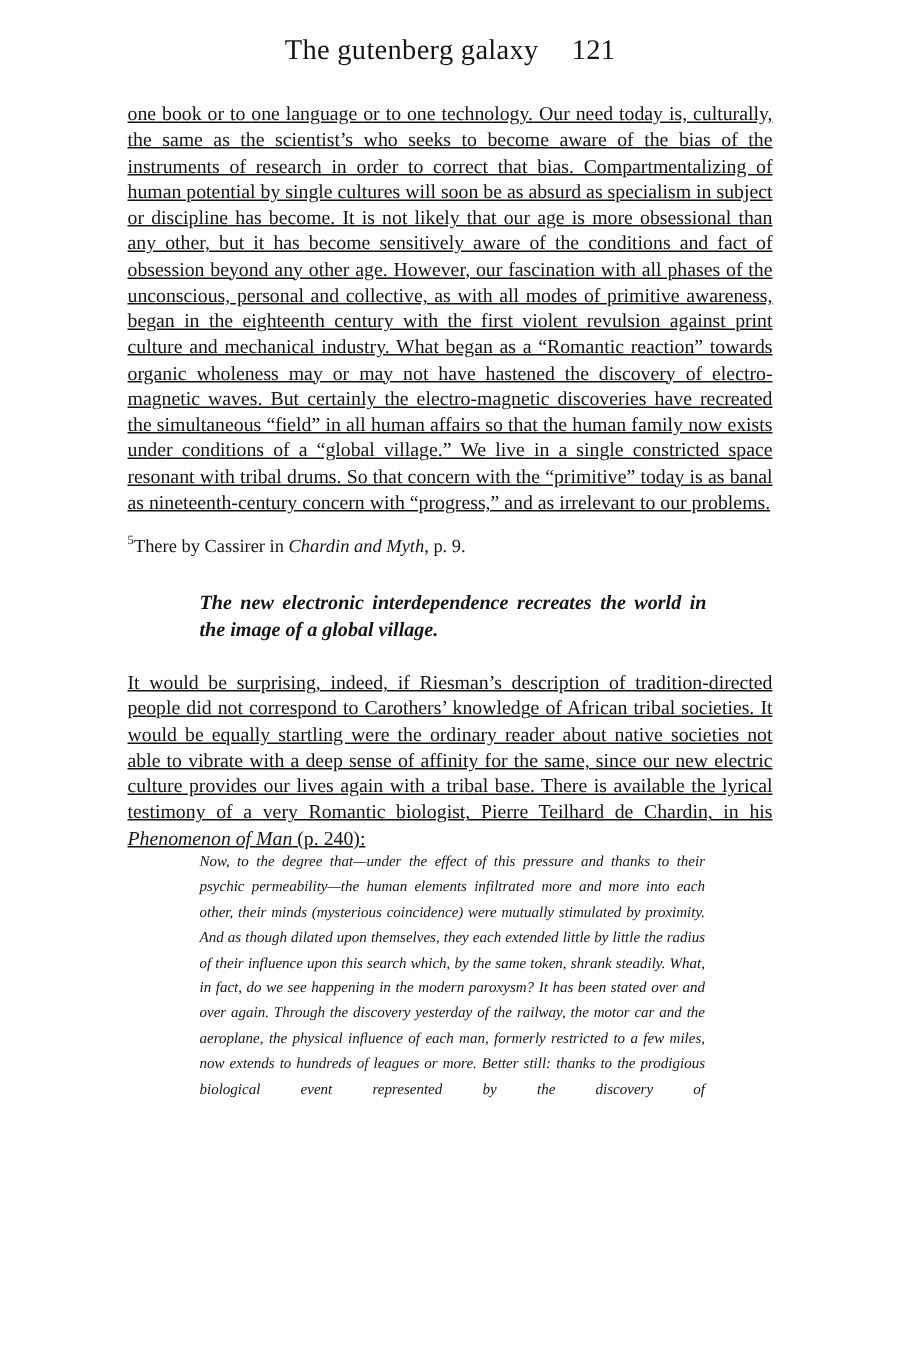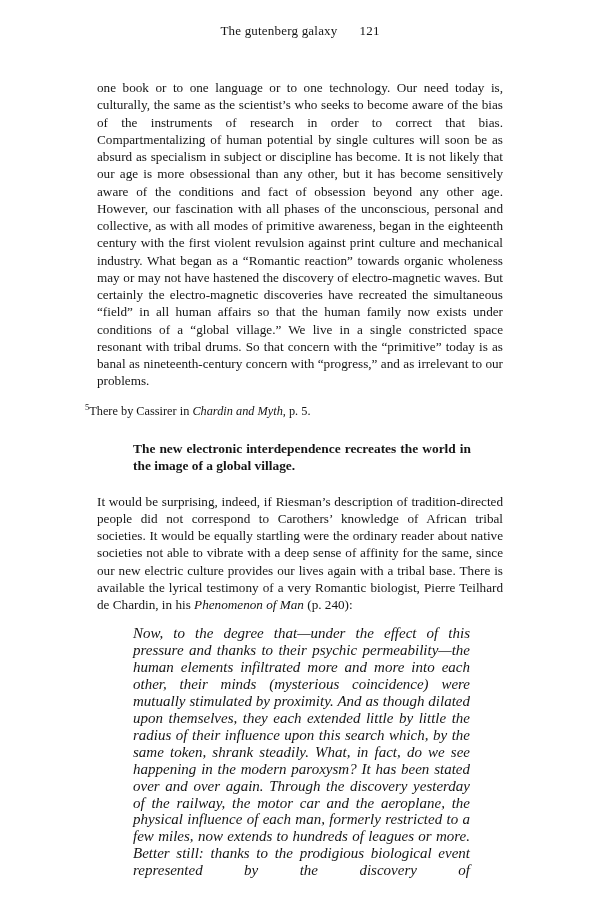--- a/index.html
+++ b/index.html
@@ -15,89 +15,91 @@
     font-family: "Liberation Serif", serif;
     color: #151515;
     overflow: hidden;
   }
   .running-header {
     position: absolute;
     top: 23px;
     left: 0;
     width: 100%;
     text-align: center;
-    font-size: 13px;
+    font-size: 19px;
     letter-spacing: 0.2px;
     white-space: nowrap;
   }
   .running-header .page-num {
     display: inline-block;
     margin-left: 22px;
   }
   .content {
     position: absolute;
     top: 67px;
     left: 85px;
     width: 430px;
   }
   .body-par {
-    margin: 12px;
+    margin: 0;
     font-size: 13.2px;
     line-height: 17.25px;
     text-align: justify;
     text-align-last: left;
+    text-decoration: underline;
   }
   .footnote {
     margin-top: 13px;
     font-size: 12.3px;
     line-height: 16px;
   }
   .footnote sup {
     font-size: 8.5px;
     vertical-align: super;
     line-height: 0;
   }
   .work-title {
     font-style: italic;
   }
   .section-heading {
     margin: 21px 0 0 48px;
     width: 338px;
     font-weight: bold;
+    font-style: italic;
     font-size: 13.4px;
     line-height: 17.6px;
     text-align: justify;
     text-align-last: left;
   }
   .second-par {
     margin-top: 18px;
   }
   .block-quote {
-    margin: 12px 45px 0 48px;
+    margin: 0 45px 0 48px;
     font-style: italic;
-    font-size: 15px;
+    font-size: 10px;
     line-height: 16.9px;
     text-align: justify;
     text-align-last: justify;
   }
 </style>
 </head>
 <body>
 
 <div class="page">
 
   <div class="running-header">
     <span>The gutenberg galaxy</span><span class="page-num">121</span>
   </div>
 
   <div class="content">
 
     <p class="body-par">one book or to one language or to one technology. Our need today is, culturally, the same as the scientist’s who seeks to become aware of the bias of the instruments of research in order to correct that bias. Compartmentalizing of human potential by single cultures will soon be as absurd as specialism in subject or discipline has become. It is not likely that our age is more obsessional than any other, but it has become sensitively aware of the conditions and fact of obsession beyond any other age. However, our fascination with all phases of the unconscious, personal and collective, as with all modes of primitive awareness, began in the eighteenth century with the first violent revulsion against print culture and mechanical industry. What began as a “Romantic reaction” towards organic wholeness may or may not have hastened the discovery of electro-magnetic waves. But certainly the electro-magnetic discoveries have recreated the simultaneous “field” in all human affairs so that the human family now exists under conditions of a “global village.” We live in a single constricted space resonant with tribal drums. So that concern with the “primitive” today is as banal as nineteenth-century concern with “progress,” and as irrelevant to our problems.</p>
 
-    <div class="footnote"><sup>5</sup><span>There by Cassirer in </span><span class="work-title">Chardin and Myth</span><span>, p. 5.</span></div>
+    <div class="footnote"><sup>5</sup><span>There by Cassirer in </span><span class="work-title">Chardin and Myth</span><span>, p. 9.</span></div>
 
     <div class="section-heading">The new electronic interdependence recreates the world in the image of a global village.</div>
 
     <p class="body-par second-par"><span>It would be surprising, indeed, if Riesman’s description of tradition-directed people did not correspond to Carothers’ knowledge of African tribal societies. It would be equally startling were the ordinary reader about native societies not able to vibrate with a deep sense of affinity for the same, since our new electric culture provides our lives again with a tribal base. There is available the lyrical testimony of a very Romantic biologist, Pierre Teilhard de Chardin, in his </span><span class="work-title">Phenomenon of Man</span><span> (p. 240):</span></p>
 
     <div class="block-quote">Now, to the degree that—under the effect of this pressure and thanks to their psychic permeability—the human elements infiltrated more and more into each other, their minds (mysterious coincidence) were mutually stimulated by proximity. And as though dilated upon themselves, they each extended little by little the radius of their influence upon this search which, by the same token, shrank steadily. What, in fact, do we see happening in the modern paroxysm? It has been stated over and over again. Through the discovery yesterday of the railway, the motor car and the aeroplane, the physical influence of each man, formerly restricted to a few miles, now extends to hundreds of leagues or more. Better still: thanks to the prodigious biological event represented by the discovery of</div>
 
   </div>
 
 </div>

